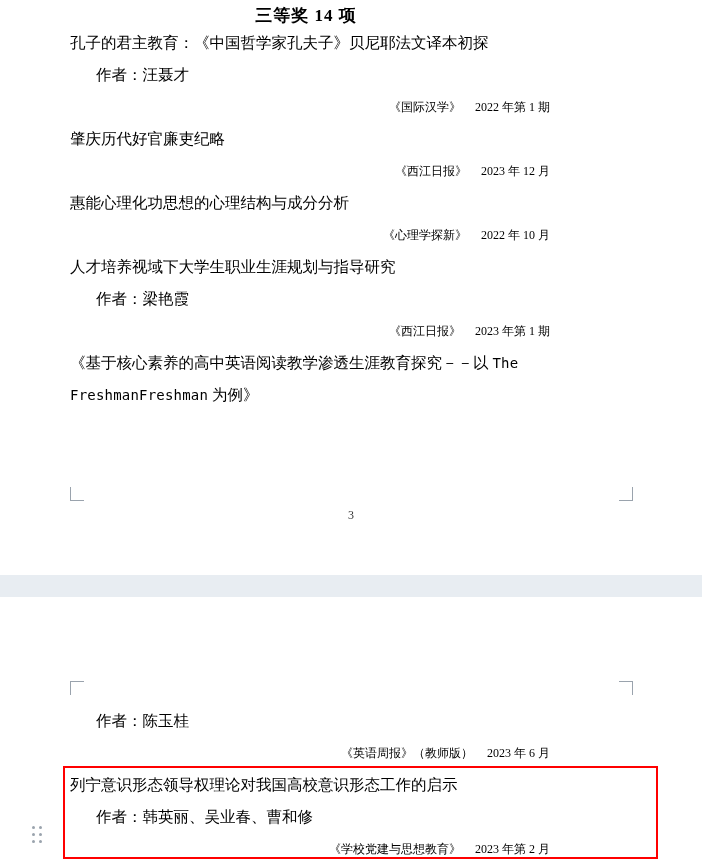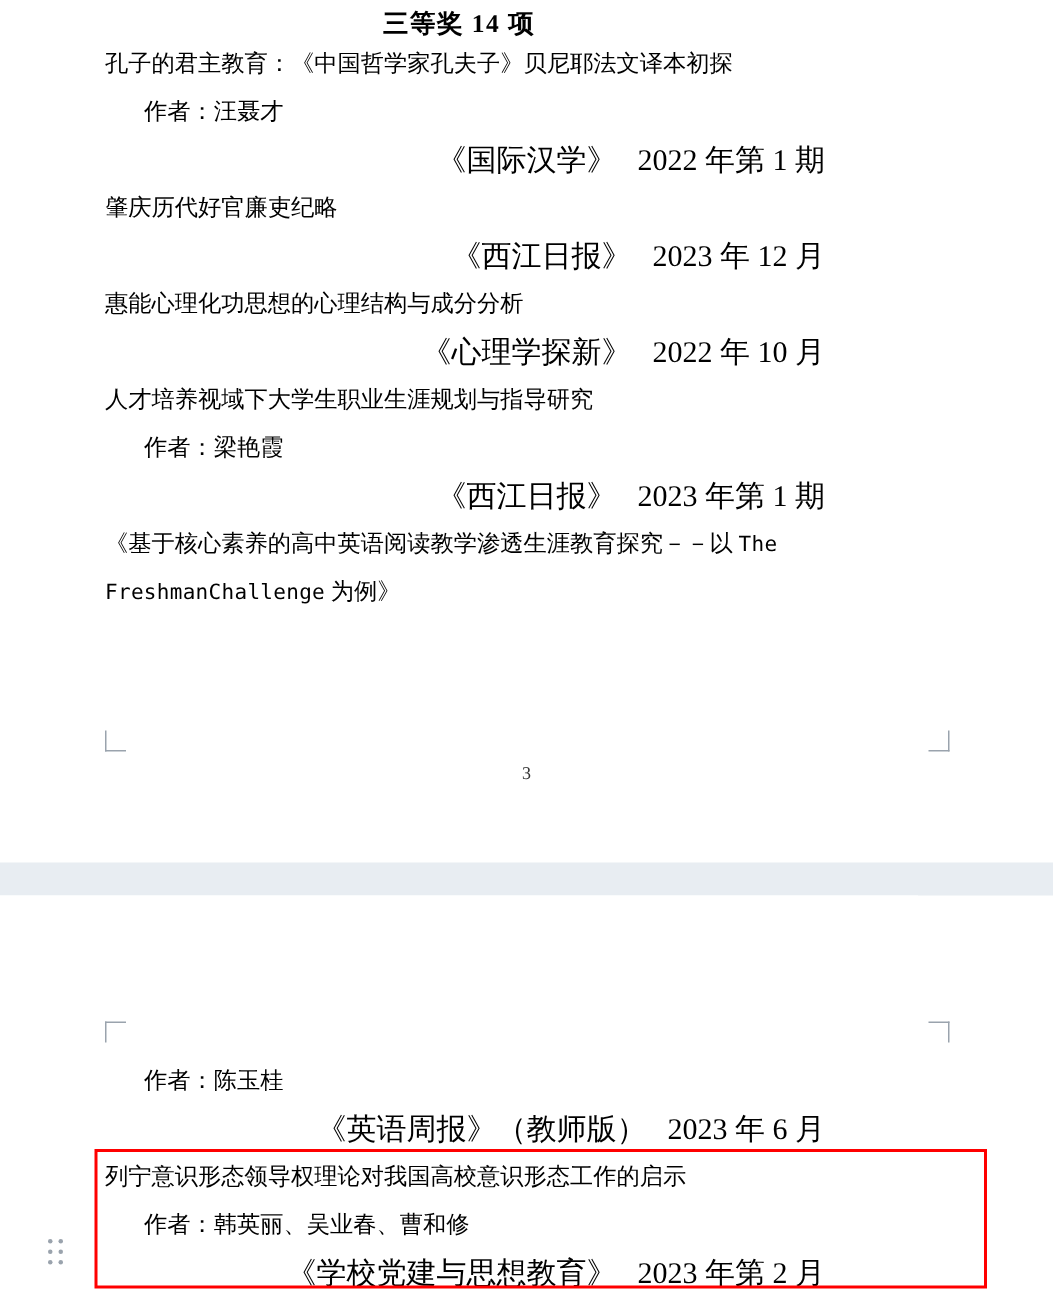--- a/index.html
+++ b/index.html
@@ -75,21 +75,21 @@
   .mono {
     font-family: "DejaVu Sans Mono", "Liberation Mono", monospace;
     font-size: 14px;
     letter-spacing: 0.2px;
   }
 
   .journal-row {
     display: flex;
     justify-content: flex-end;
     align-items: baseline;
-    font-size: 20px;
+    font-size: 12px;
     line-height: 32px;
     white-space: nowrap;
   }
   .journal-row .journal-name { margin-right: 14px; }
 
   
   .crop {
     position: absolute;
     width: 13px;
     height: 13px;
@@ -164,21 +164,21 @@
       <span>2022 年 10 月</span>
     </div>
 
     <div class="line">人才培养视域下大学生职业生涯规划与指导研究</div>
     <div class="line indent">作者：梁艳霞</div>
     <div class="journal-row">
       <span class="journal-name">《西江日报》</span>
       <span>2023 年第 1 期</span>
     </div>
 
-    <div class="line wrap"><span>《基于核心素养的高中英语阅读教学渗透生涯教育探究－－以 </span><span class="mono">The Freshman</span><span class="mono">Challenge</span><span> 为例》</span></div>
+    <div class="line wrap"><span>《基于核心素养的高中英语阅读教学渗透生涯教育探究－－以 </span><span class="mono">The Freshman</span><span class="mono">Freshman</span><span> 为例》</span></div>
 
   </div>
 
   <div class="crop bl" style="left:70px; top:487px;"></div>
   <div class="crop br" style="left:619px; top:487px;"></div>
 
   <div class="page-number" style="top:508px;">3</div>
 </div>
 
 <div id="page-gap"></div>

